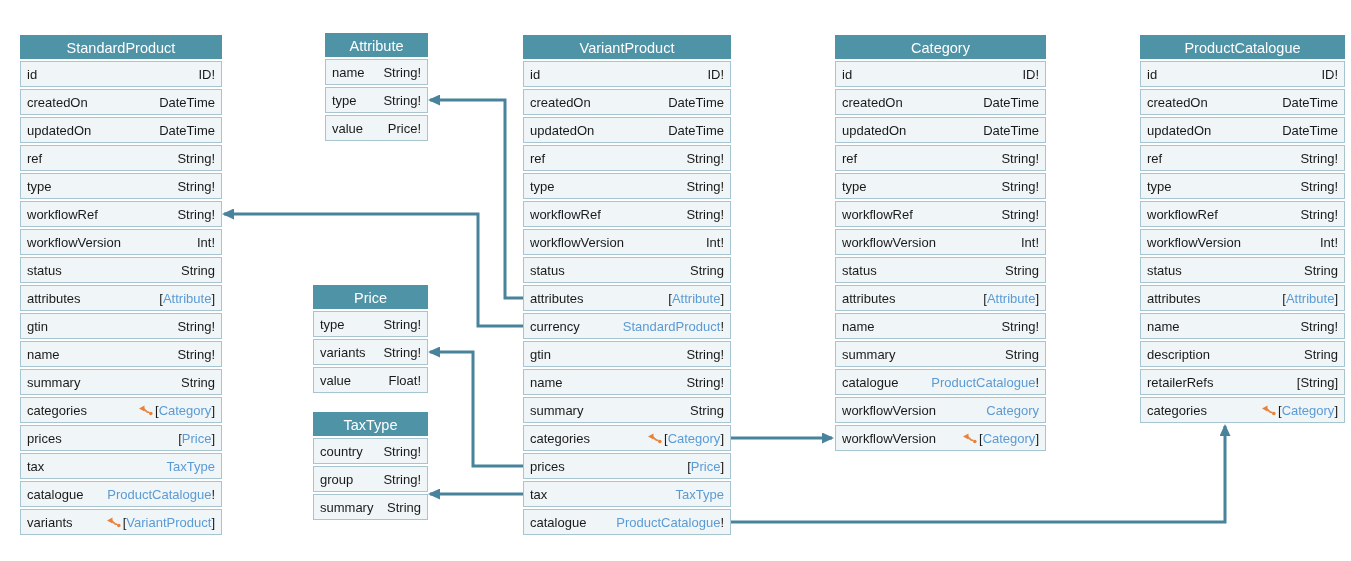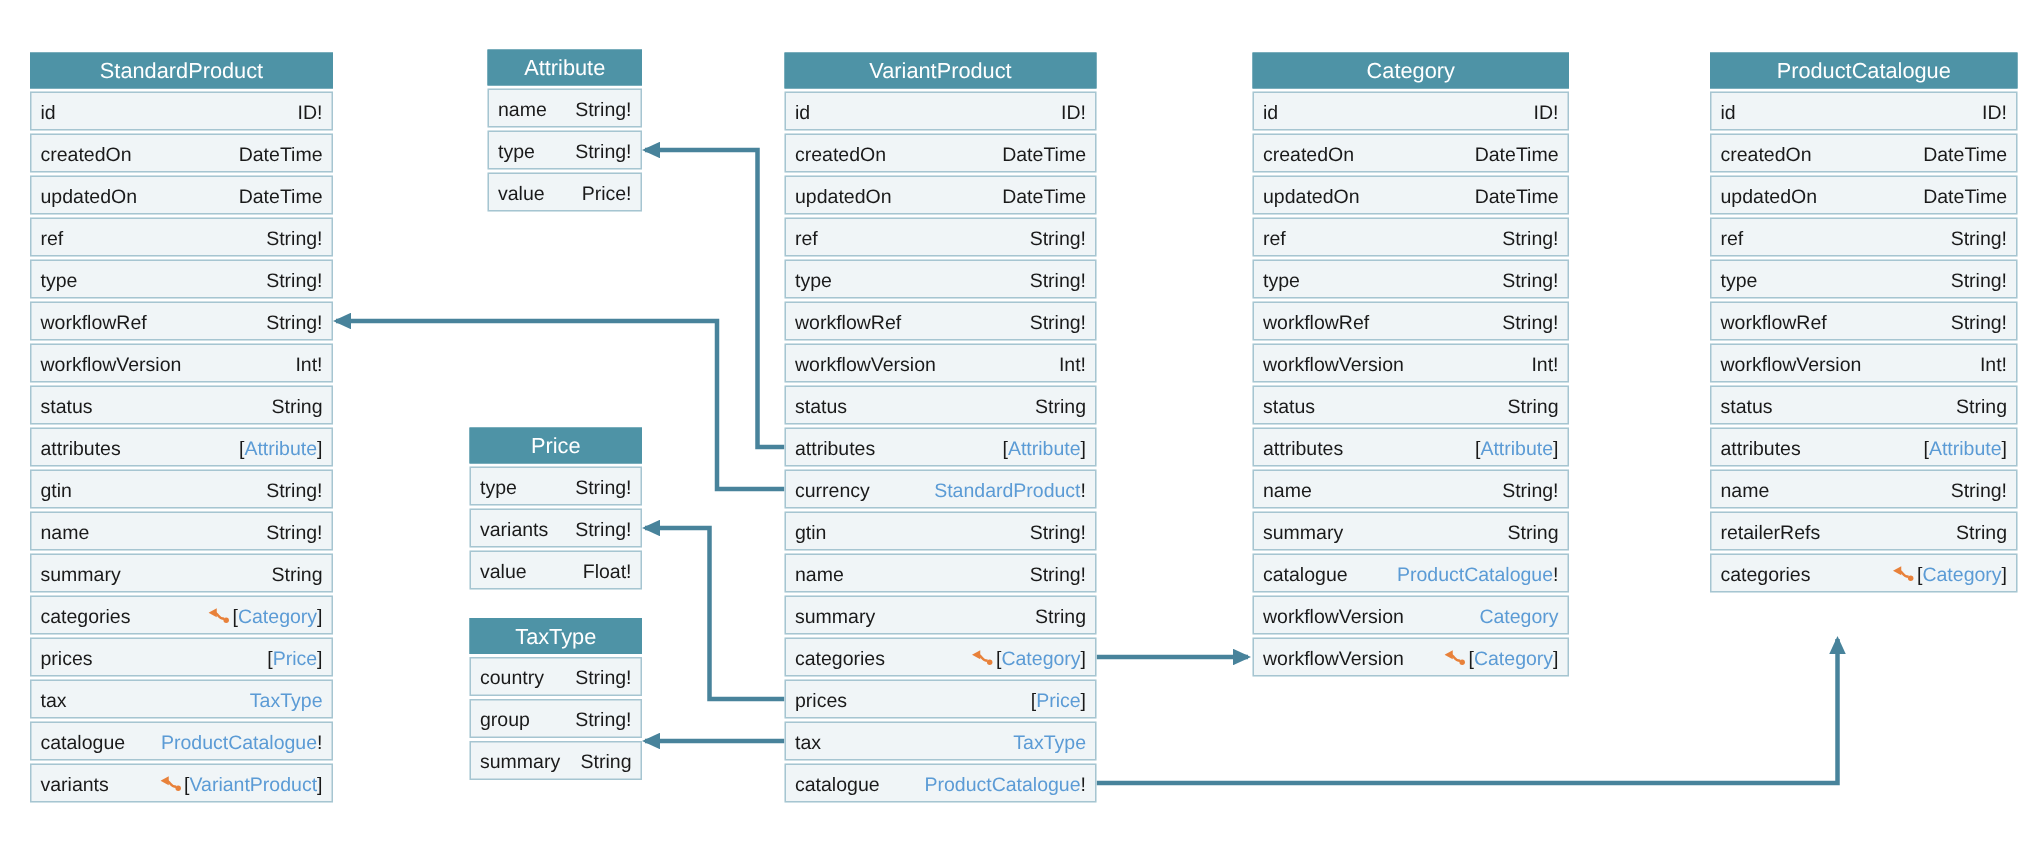--- a/index.html
+++ b/index.html
@@ -563,23 +563,30 @@
         </span>
       </div>
       <div class="field-row">
         <span class="field-name">name</span>
         <span class="field-type">
           <span>String!</span>
           <span></span>
         </span>
       </div>
       <div class="field-row">
+        <span class="field-name">description</span>
+        <span class="field-type">
+          <span>String</span>
+          <span></span>
+        </span>
+      </div>
+      <div class="field-row">
         <span class="field-name">retailerRefs</span>
         <span class="field-type">
-          <span>String</span>
+          <span>[String]</span>
           <span></span>
         </span>
       </div>
       <div class="field-row">
         <span class="field-name">categories</span>
         <span class="field-type">
           <svg width="14" height="11" viewBox="0 0 14 11" class="relation-icon">
             <path d="M3 3.5 C7.5 3.5 5.5 7.5 10.5 7.5" fill="none" stroke="#E8813A" stroke-width="1.7"></path>
             <polygon points="0,3.5 5.5,0.5 5.5,6.5" fill="#E8813A"></polygon>
             <circle cx="11.8" cy="8.5" r="1.8" fill="#E8813A"></circle>

